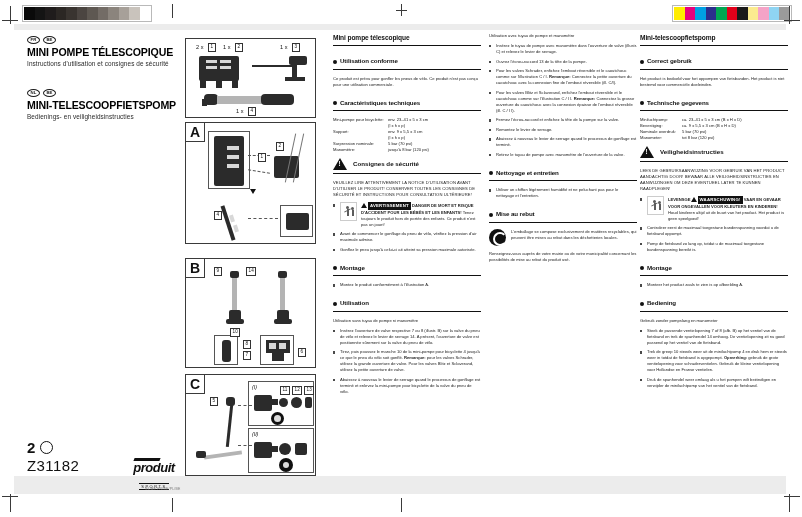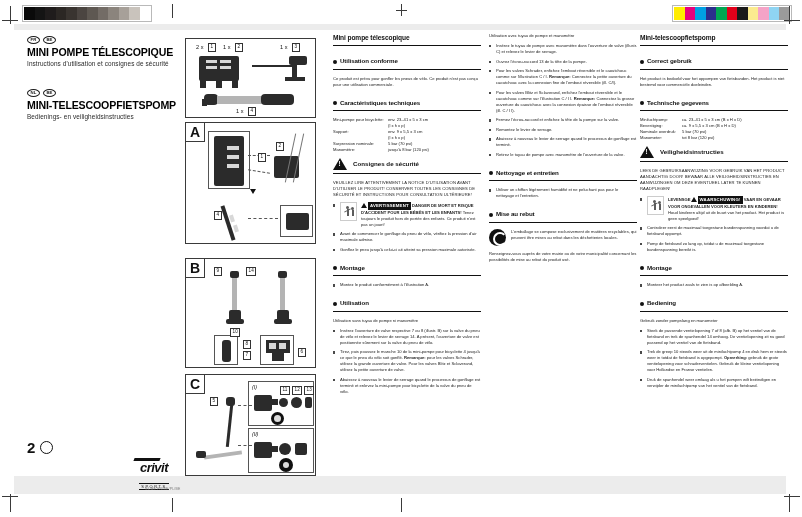--- a/index.html
+++ b/index.html
@@ -223,25 +223,26 @@
       <div class="prod-sub">Bedienings- en veiligheidsinstructies</div>
     </div>
 
   </div>
 
   <div class="footer">
     <div class="pg-row">
       <span class="pg-num">2</span>
       <span class="pg-circle"></span>
     </div>
+    <div class="pg-code">Z31182</div>
   </div>
   <div class="logo">
     <div class="logo-mark">
       <span class="logo-swoosh"></span>
-      <span>crivit</span>
+      <span>produit</span>
     </div>
     <div class="logo-sub">SPORTS</div>
   </div>
   <div class="lang-mark">NL/BE  FR/BE/PL/BE</div>
 
   <div class="panel" style="left:185px; top:38px; width:131px; height:80px;">
 
     <div class="sh r2" style="left:13px; top:17px; width:40px; height:25px;"></div>
     <div class="sh lt" style="left:20px; top:21px; width:11px; height:3px;"></div>
     <div class="sh lt" style="left:34px; top:21px; width:11px; height:3px;"></div>

